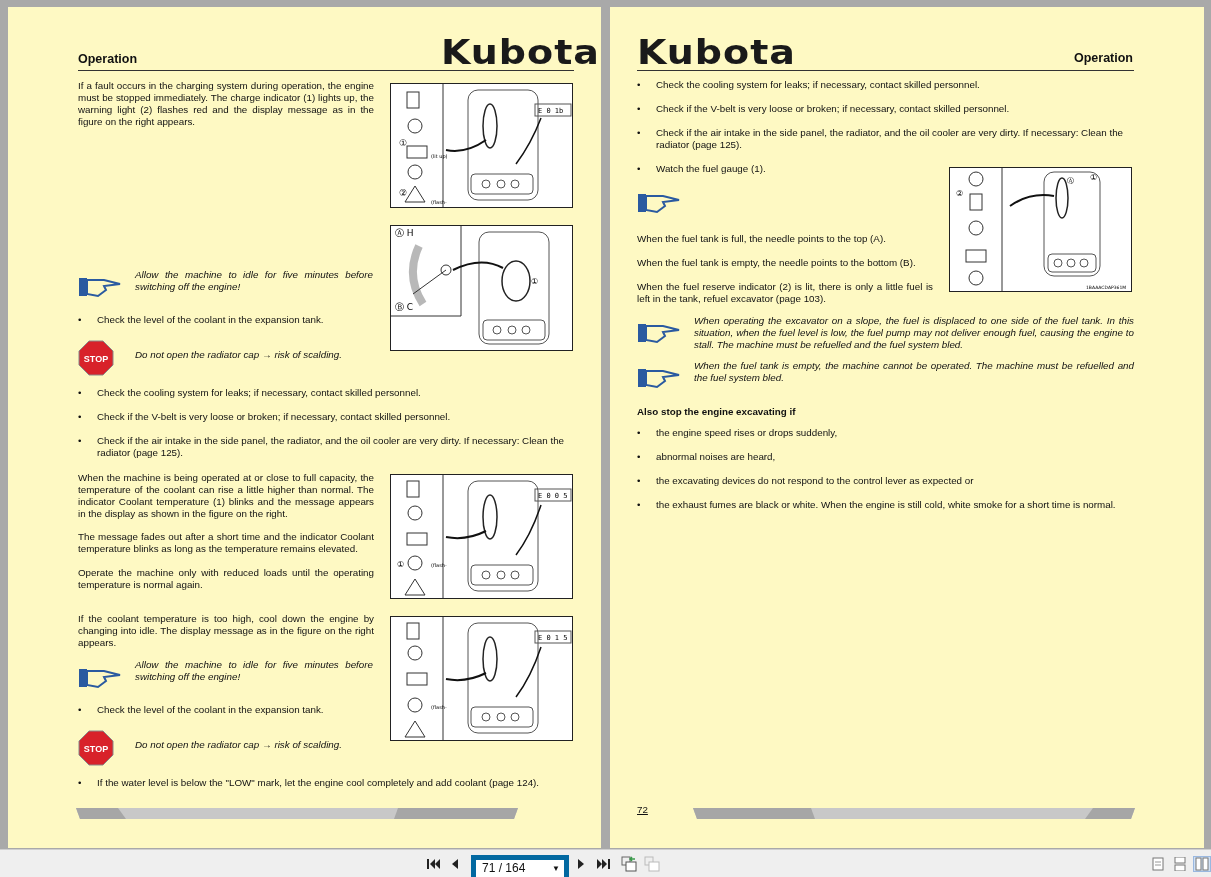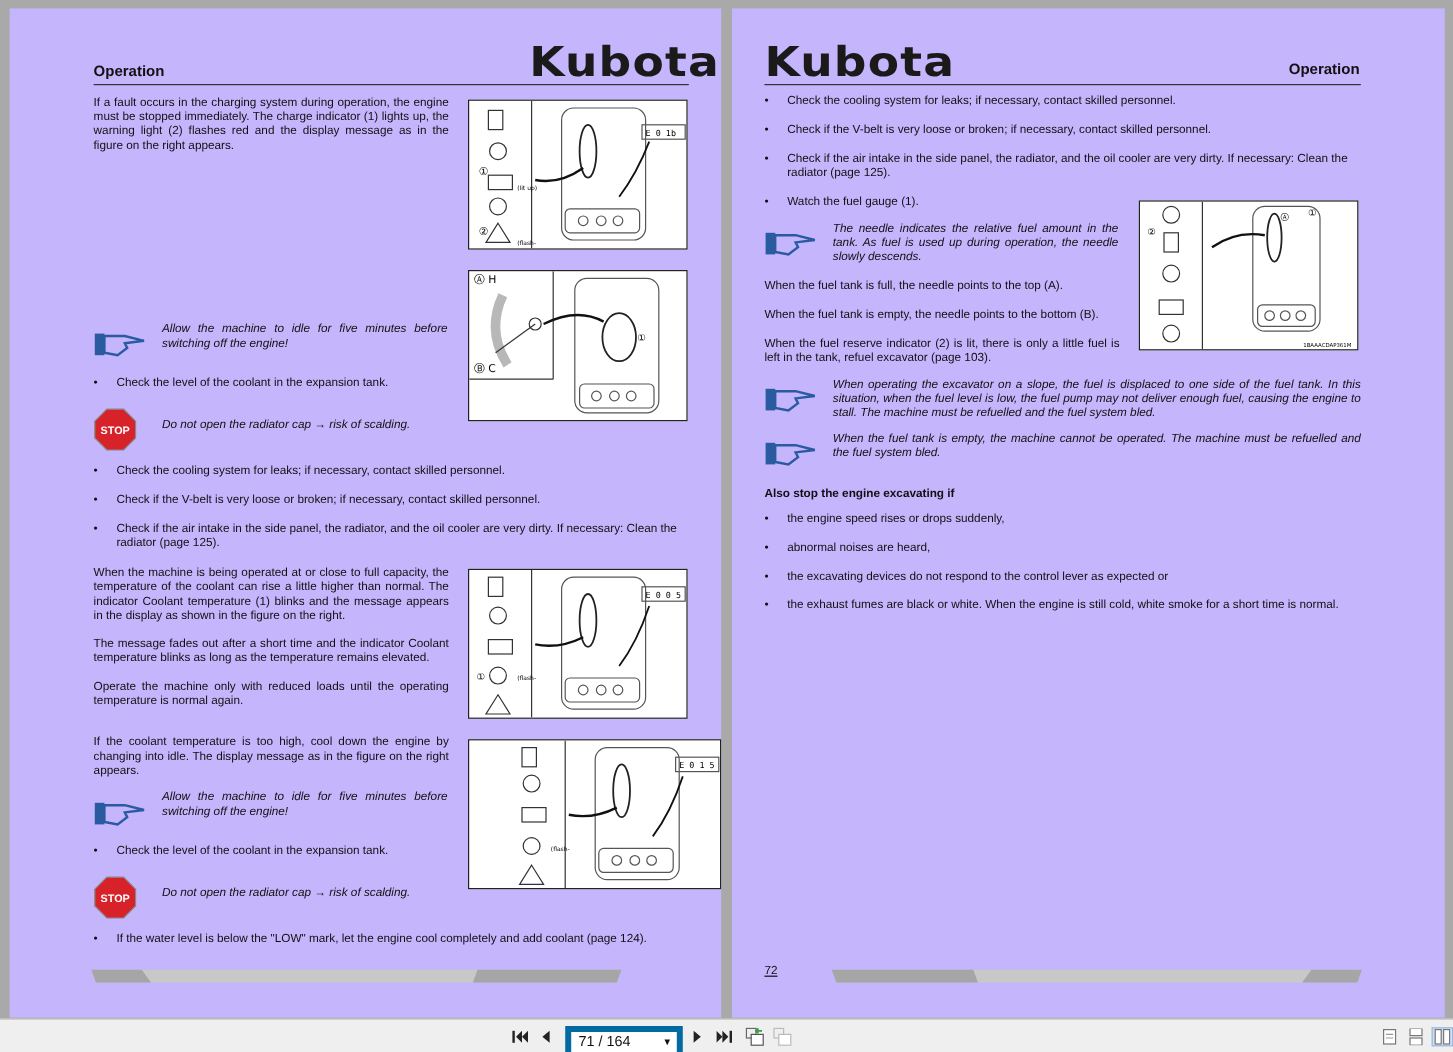--- a/index.html
+++ b/index.html
@@ -1,17 +1,17 @@
 <!DOCTYPE html>
 <html><head>
 <meta charset="utf-8">
 <style>
   html,body{margin:0;padding:0;}
   body{width:1211px;height:877px;background:#a9a9a9;position:relative;overflow:hidden;font-family:"Liberation Sans",sans-serif;color:#111;}
-  .page{position:absolute;top:7px;background:#c4b5fd;height:841px;}
+  .page{position:absolute;top:7px;background:#fef9c3;height:841px;}
   #page-left{left:8px;width:593px;}
   #page-right{left:610px;width:594px;}
   .hdr-title{position:absolute;font-weight:bold;font-size:12.5px;}
   .logo{position:absolute;font-family:"DejaVu Sans",sans-serif;font-size:38px;font-weight:bold;letter-spacing:1px;line-height:1;color:#1a1a1a;transform:scaleY(0.9);}
   .rule{position:absolute;height:1.4px;background:#333;}
   .p{position:absolute;font-size:9.8px;line-height:12px;text-align:justify;}
   .p.i{font-style:italic;}
   .p.b{font-weight:bold;}
   .bullet{position:absolute;font-size:9.8px;line-height:12px;}
   .bullet .dot{position:absolute;left:0;top:0;}
@@ -159,21 +159,21 @@
     </div>
 
   <div class="stop" style="left:70px;top:723px;">
     <svg width="36" height="36">
         <polygon points="11,1 25,1 35,11 35,25 25,35 11,35 1,25 1,11" fill="#d8222a" stroke="#888"></polygon>
         <text x="18" y="22" text-anchor="middle" font-size="9" font-weight="bold" fill="#fff" font-family="Liberation Sans">STOP</text>
       </svg>
   </div>
   <div class="p i" style="left:127px;top:732px;width:260px;">Do not open the radiator cap → risk of scalding.</div>
 
-  <div class="fig" style="left:382px;top:609px;width:181px;height:123px;padding-left:28px;">
+  <div class="fig" style="left:382px;top:609px;width:181px;height:123px;">
     <svg width="181" height="123">
       <line x1="52" y1="0" x2="52" y2="123" stroke="#333"></line>
       <rect x="16" y="6" width="12" height="16" fill="none" stroke="#333"></rect>
       <circle cx="24" cy="36" r="7" fill="none" stroke="#333"></circle>
       <rect x="16" y="56" width="20" height="12" fill="none" stroke="#333"></rect>
       <circle cx="24" cy="88" r="7" fill="none" stroke="#333"></circle>
       <text x="40" y="92" font-size="5" font-family="DejaVu Sans">(flash-</text>
       <polygon points="24,104 34,120 14,120" fill="none" stroke="#333"></polygon>
       <rect x="77" y="6" width="70" height="110" rx="10" fill="none" stroke="#555"></rect>
       <ellipse cx="99" cy="42" rx="7" ry="22" fill="none" stroke="#222" stroke-width="1.5"></ellipse>
@@ -222,21 +222,20 @@
       <span class="dot">•</span>
       <span class="txt">Watch the fuel gauge (1).</span>
     </div>
 
   <div class="hand" style="left:27px;top:181px;">
     <svg width="44" height="28">
         <rect x="1" y="6" width="8" height="18" fill="#2a5aa0"></rect>
         <path d="M9 8 L26 8 L42 12 L26 14 L28 18 L20 24 L9 22 Z" fill="none" stroke="#2a5aa0" stroke-width="2"></path>
       </svg>
   </div>
-  <div class="p i" style="left:84px;top:178px;width:238px;">The needle indicates the relative fuel amount in the tank. As fuel is used up during operation, the needle slowly descends.</div>
 
   <div class="p" style="left:27px;top:226px;width:296px;">When the fuel tank is full, the needle points to the top (A).</div>
   <div class="p" style="left:27px;top:250px;width:296px;">When the fuel tank is empty, the needle points to the bottom (B).</div>
   <div class="p" style="left:27px;top:274px;width:296px;">When the fuel reserve indicator (2) is lit, there is only a little fuel is left in the tank, refuel excavator (page 103).</div>
 
   <div class="fig" style="left:339px;top:160px;width:181px;height:123px;">
     <svg width="181" height="123">
       <line x1="52" y1="0" x2="52" y2="123" stroke="#333"></line>
       <circle cx="26" cy="11" r="7" fill="none" stroke="#333"></circle>
       <text x="6" y="28" font-size="8" font-family="DejaVu Sans">②</text>

